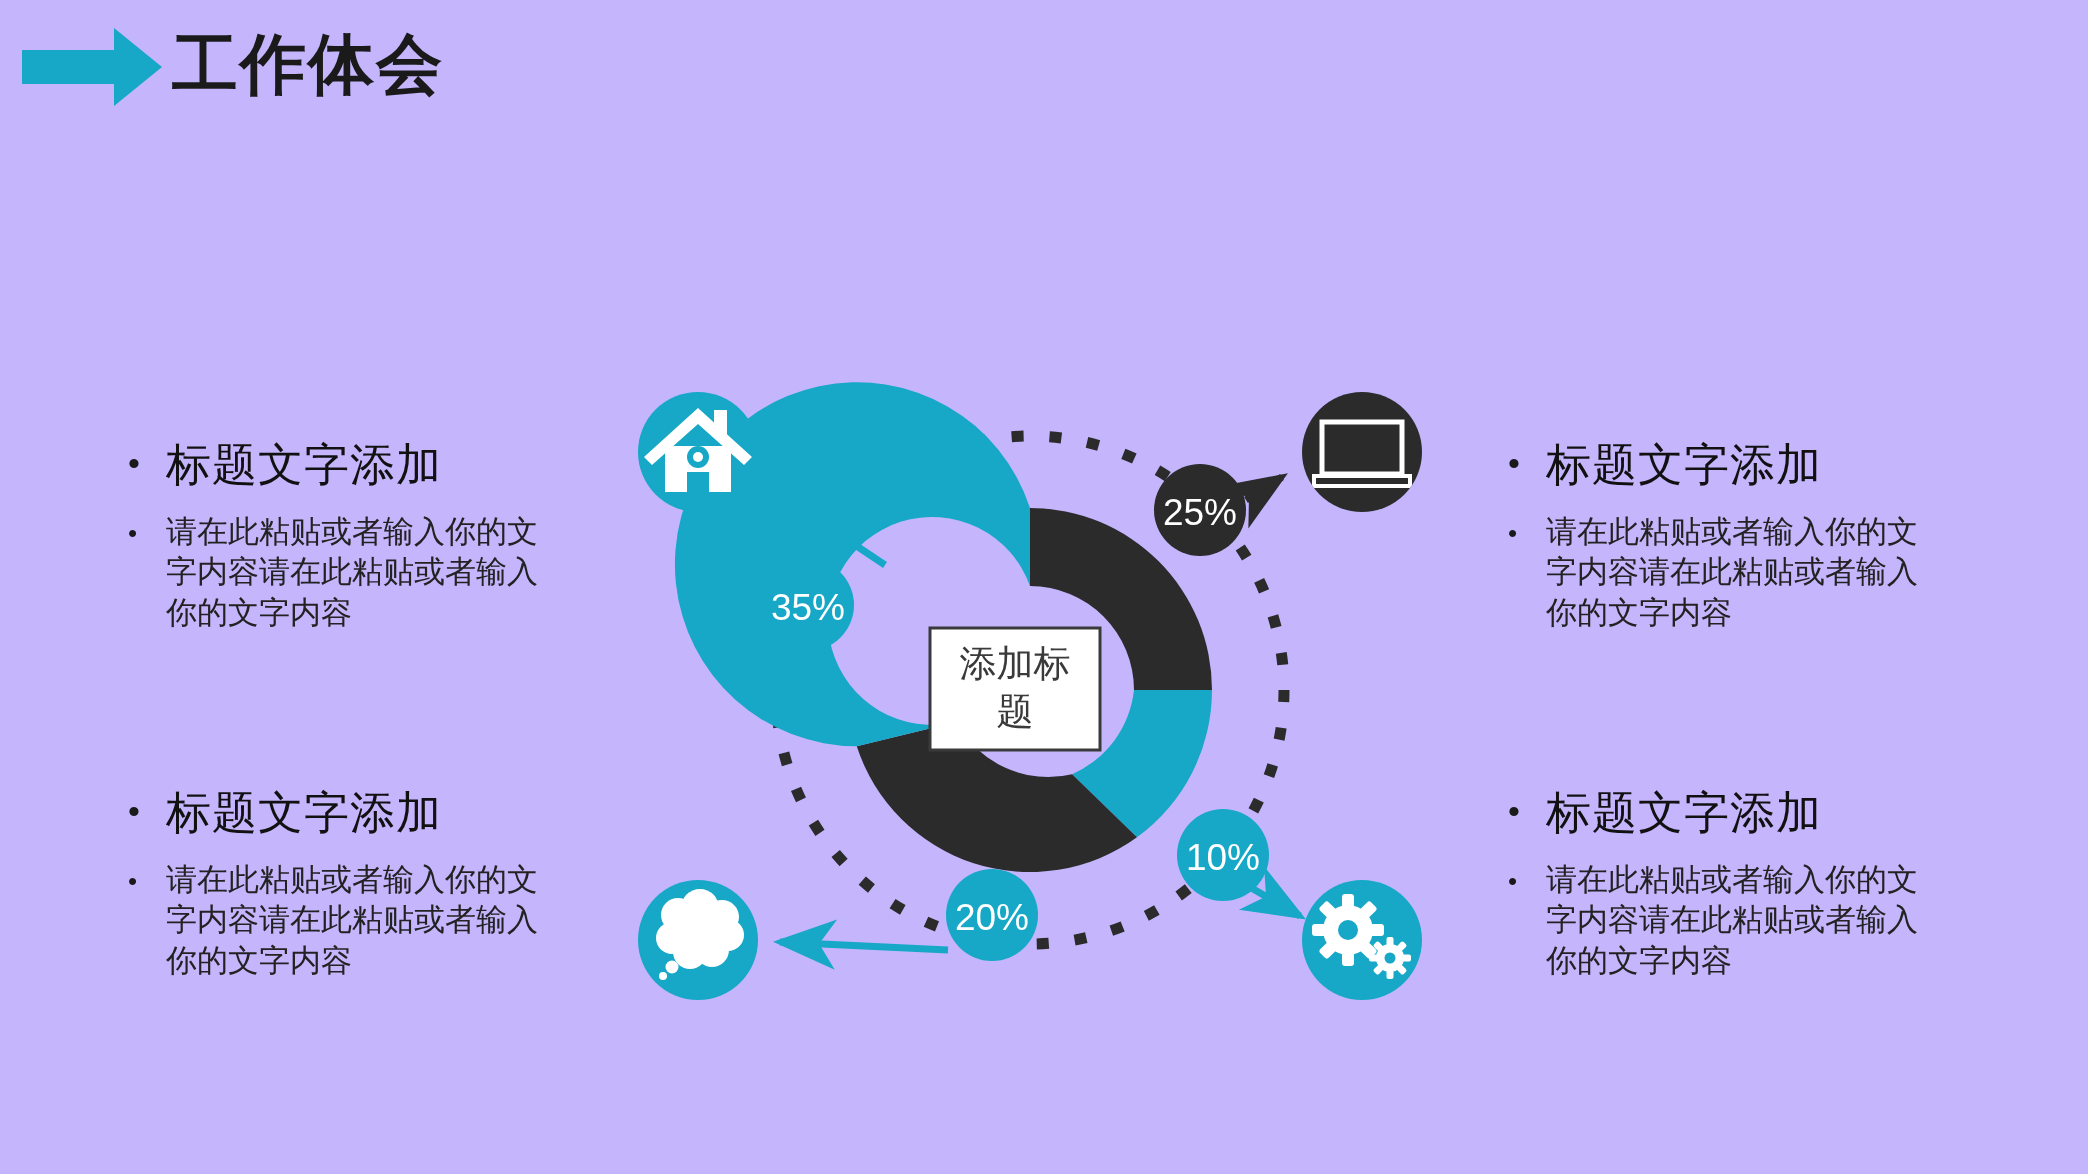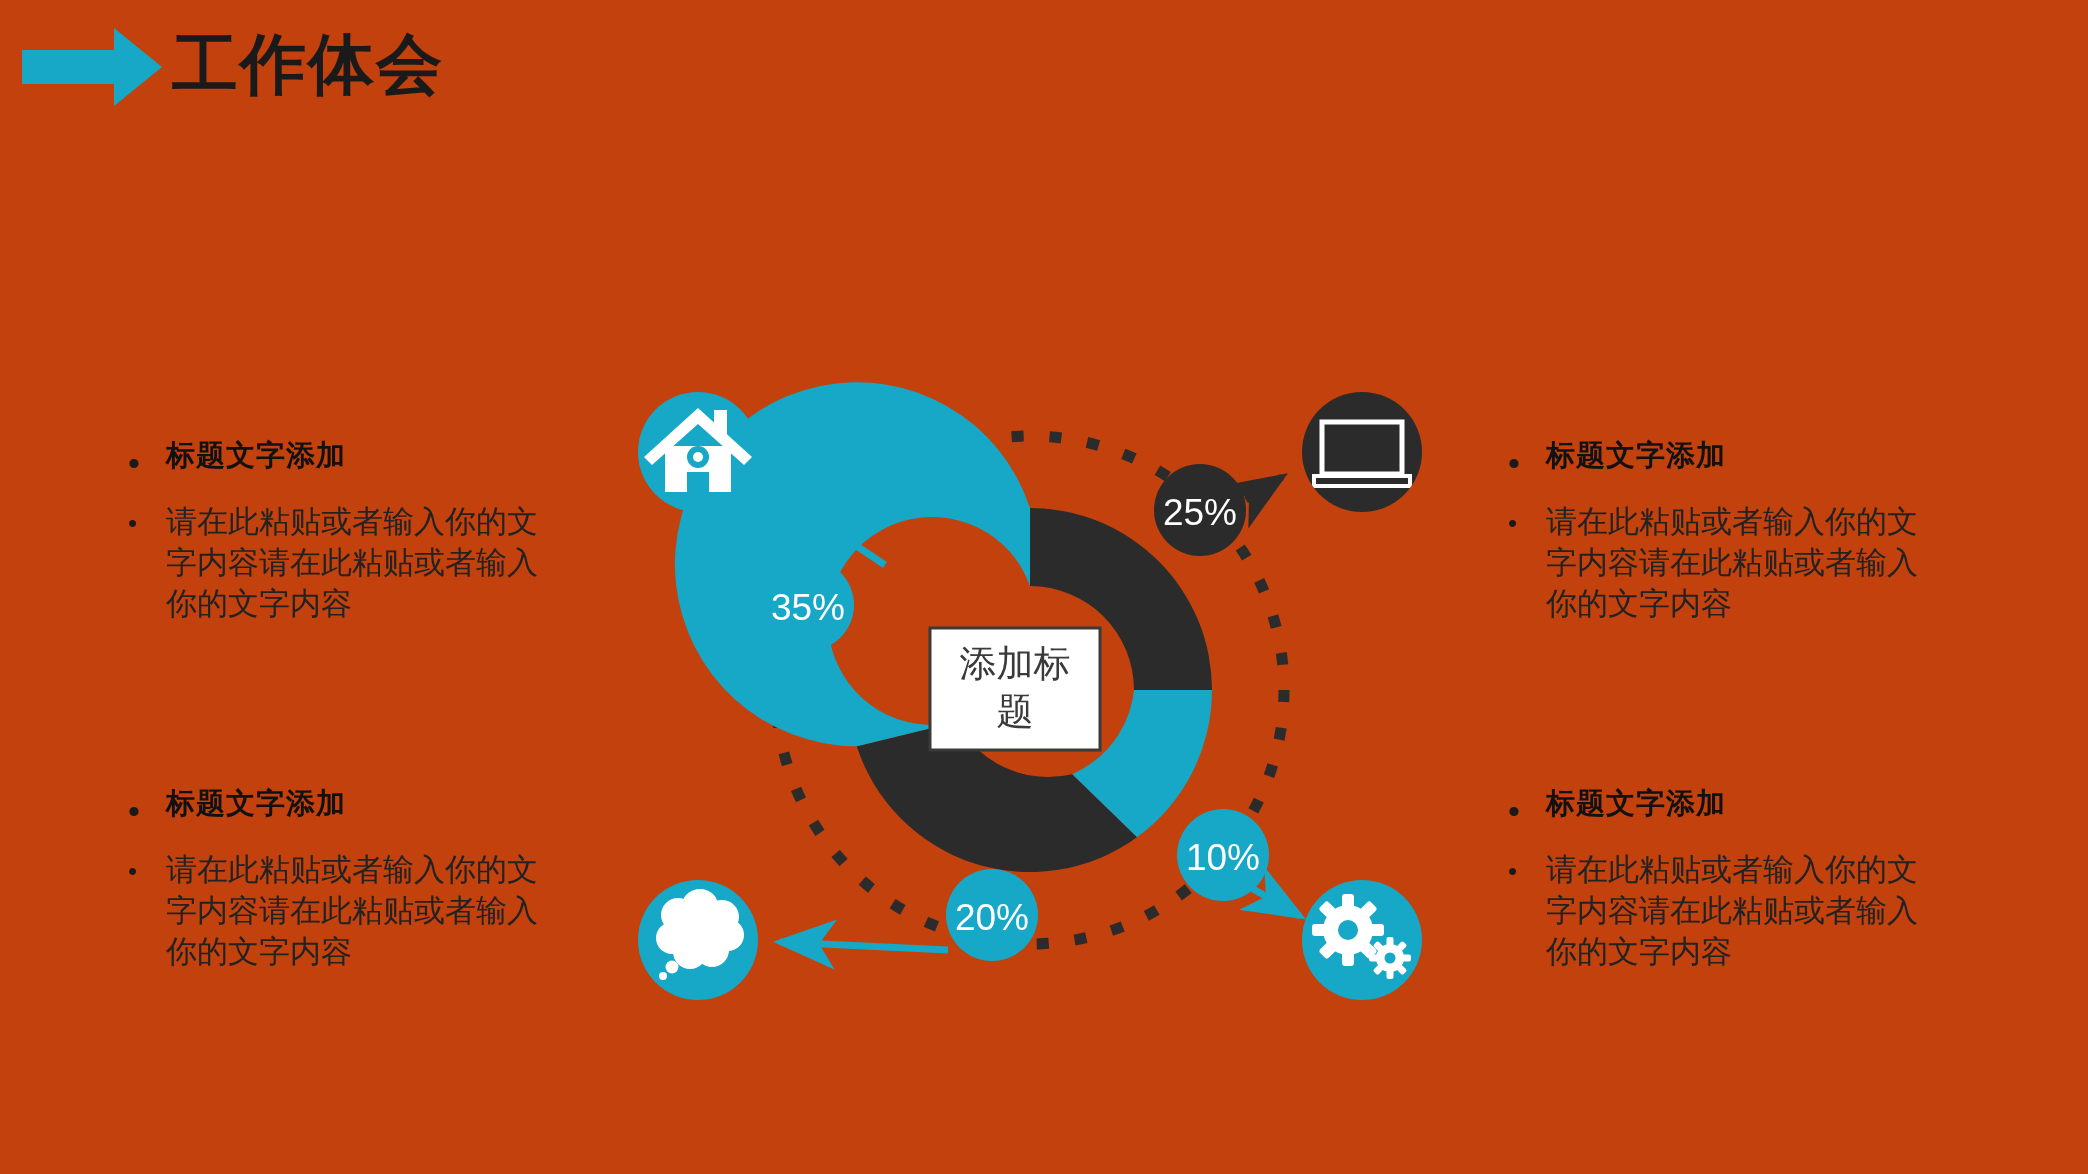--- a/index.html
+++ b/index.html
@@ -7,21 +7,21 @@
     padding: 0;
     background: #ffffff;
   }
   body {
     font-family: "Liberation Sans", "DejaVu Sans", sans-serif;
   }
   #slide {
     position: relative;
     width: 2088px;
     height: 1174px;
-    background: #c2410c;
+    background: #c4b5fd;
     overflow: hidden;
   }
 
   
   #header {
     position: absolute;
     left: 0;
     top: 0;
     width: 100%;
     height: 150px;
@@ -72,22 +72,22 @@
     font-size: 34px;
     width: 38px;
     padding-top: 6px;
   }
   .bullet-sm {
     font-size: 26px;
     width: 38px;
     padding-top: 8px;
   }
   .tb-heading {
-    font-size: 29px;
-    font-weight: bold;
+    font-size: 45px;
+    font-weight: normal;
     color: #111111;
     line-height: 1.1;
     letter-spacing: 1px;
   }
   .tb-body {
     font-size: 31px;
     color: #222222;
     line-height: 1.32;
     width: 372px;
   }

